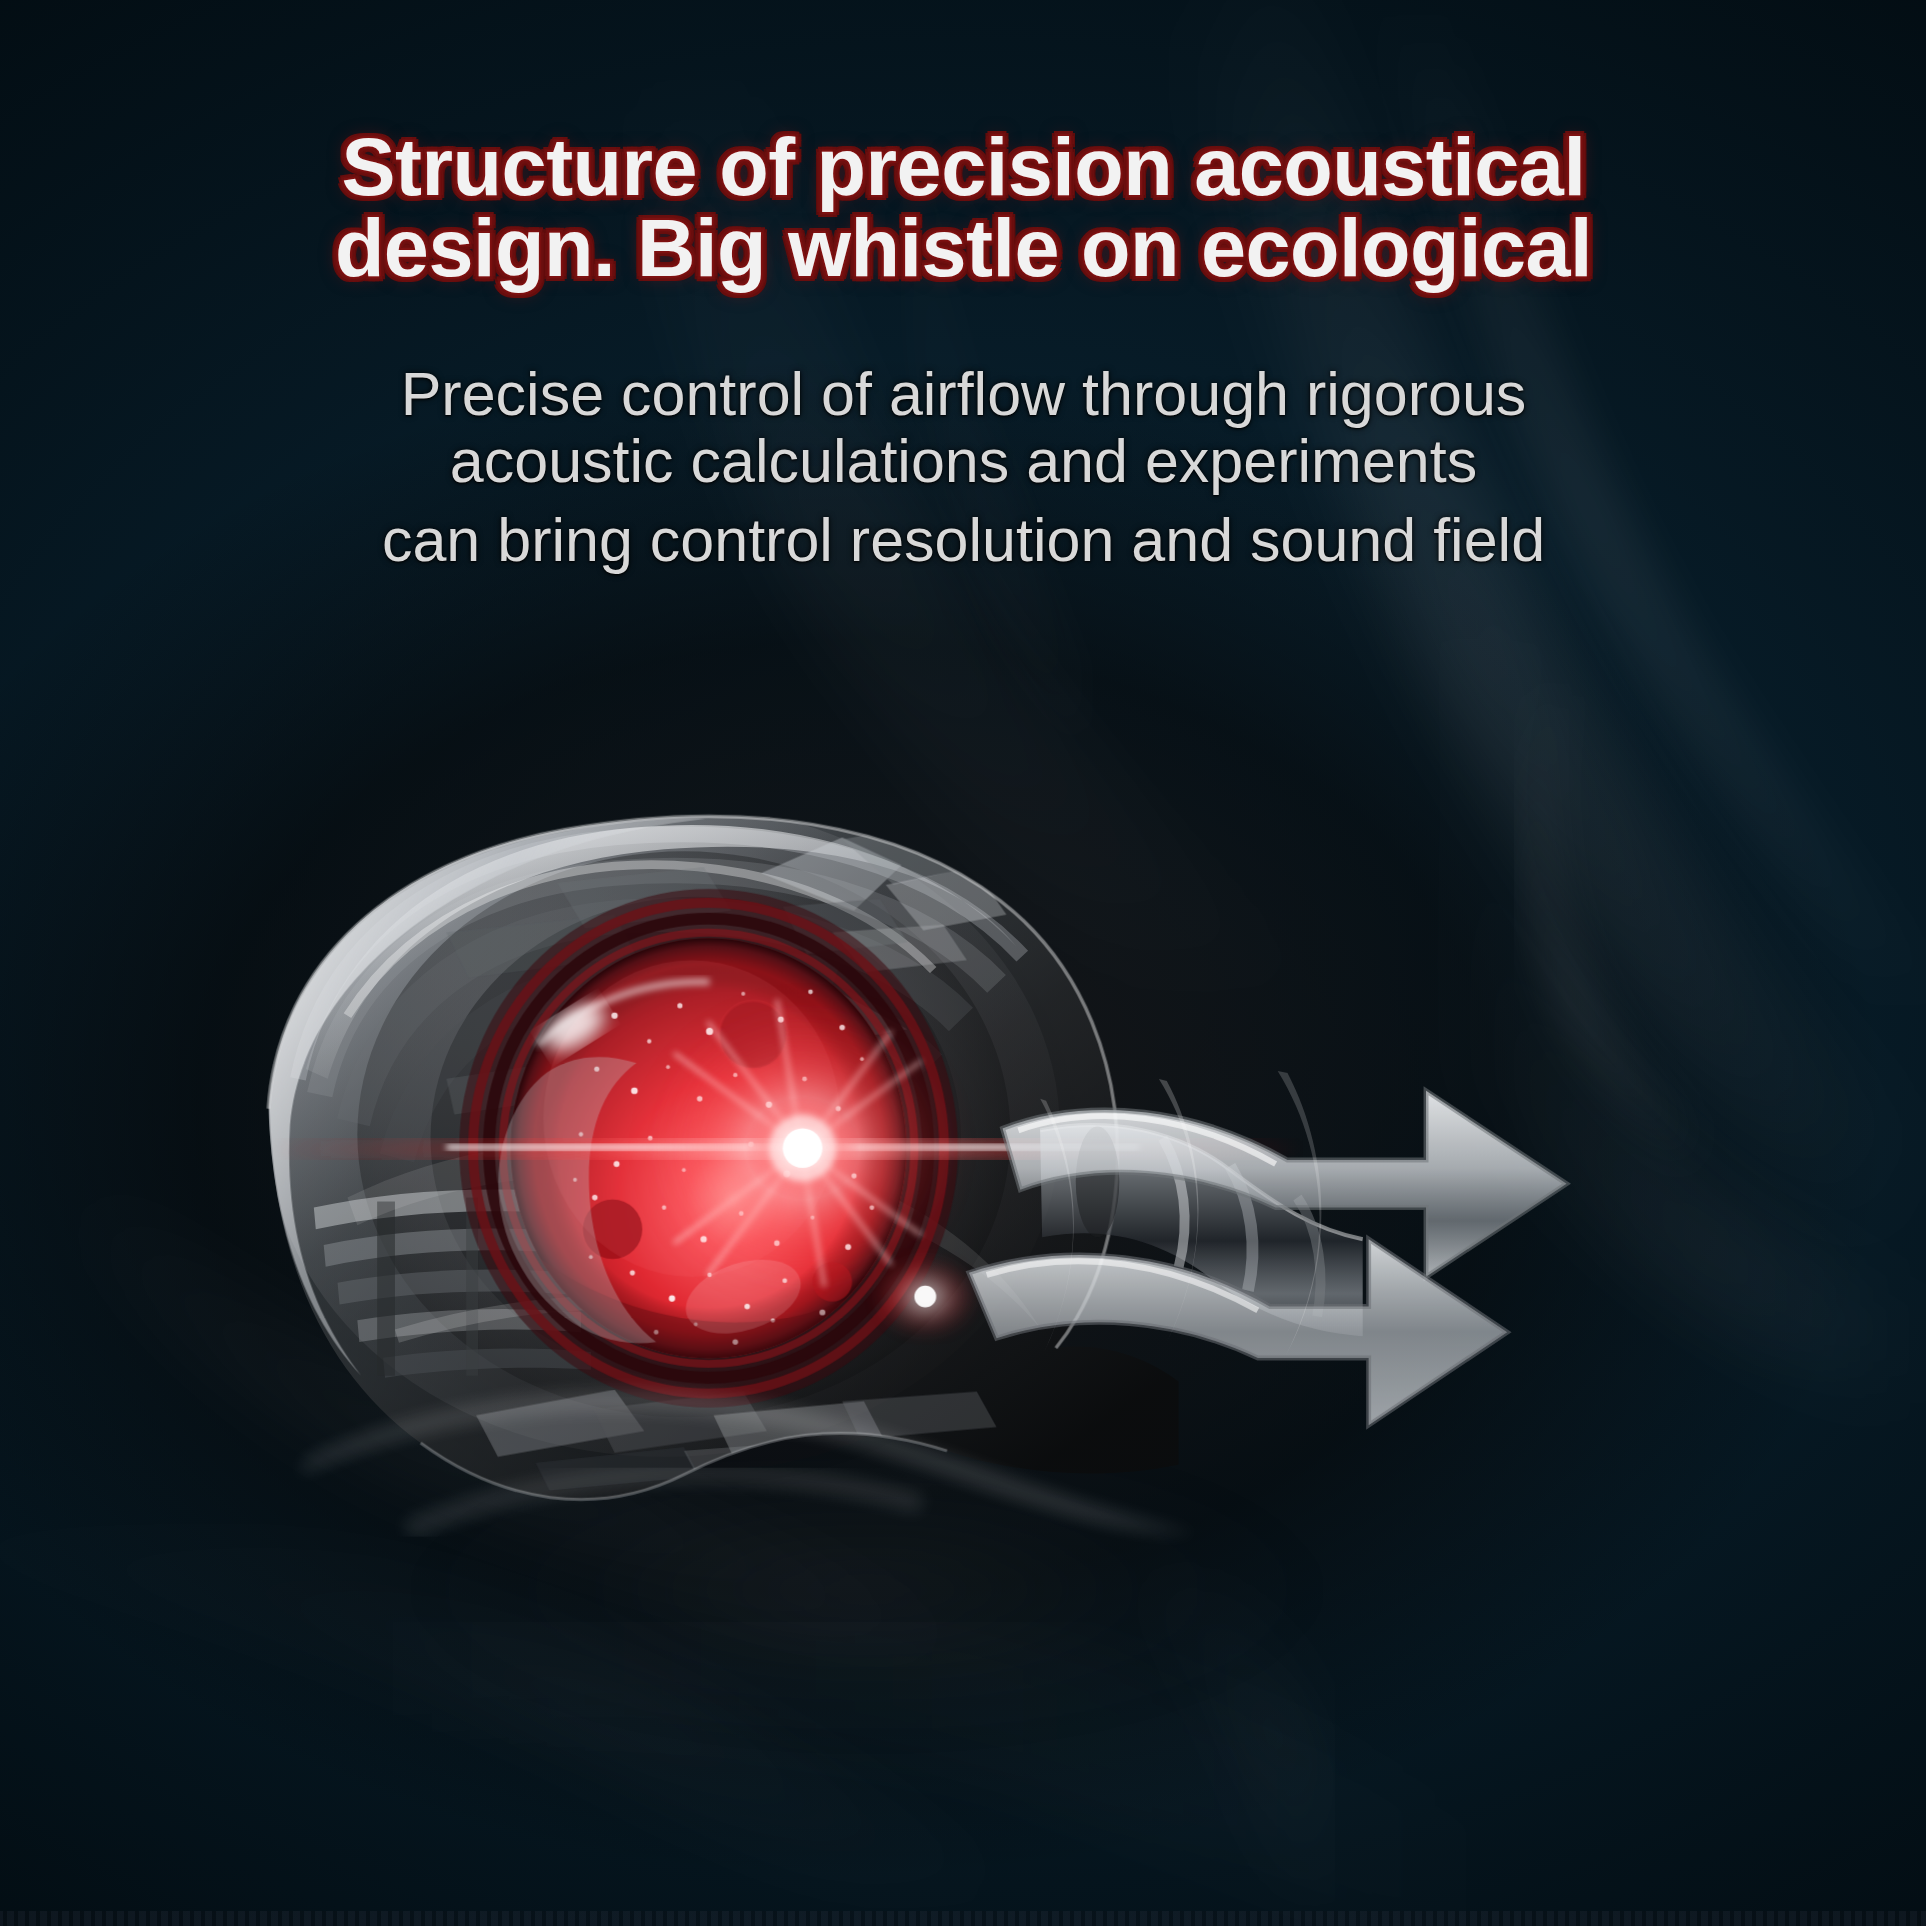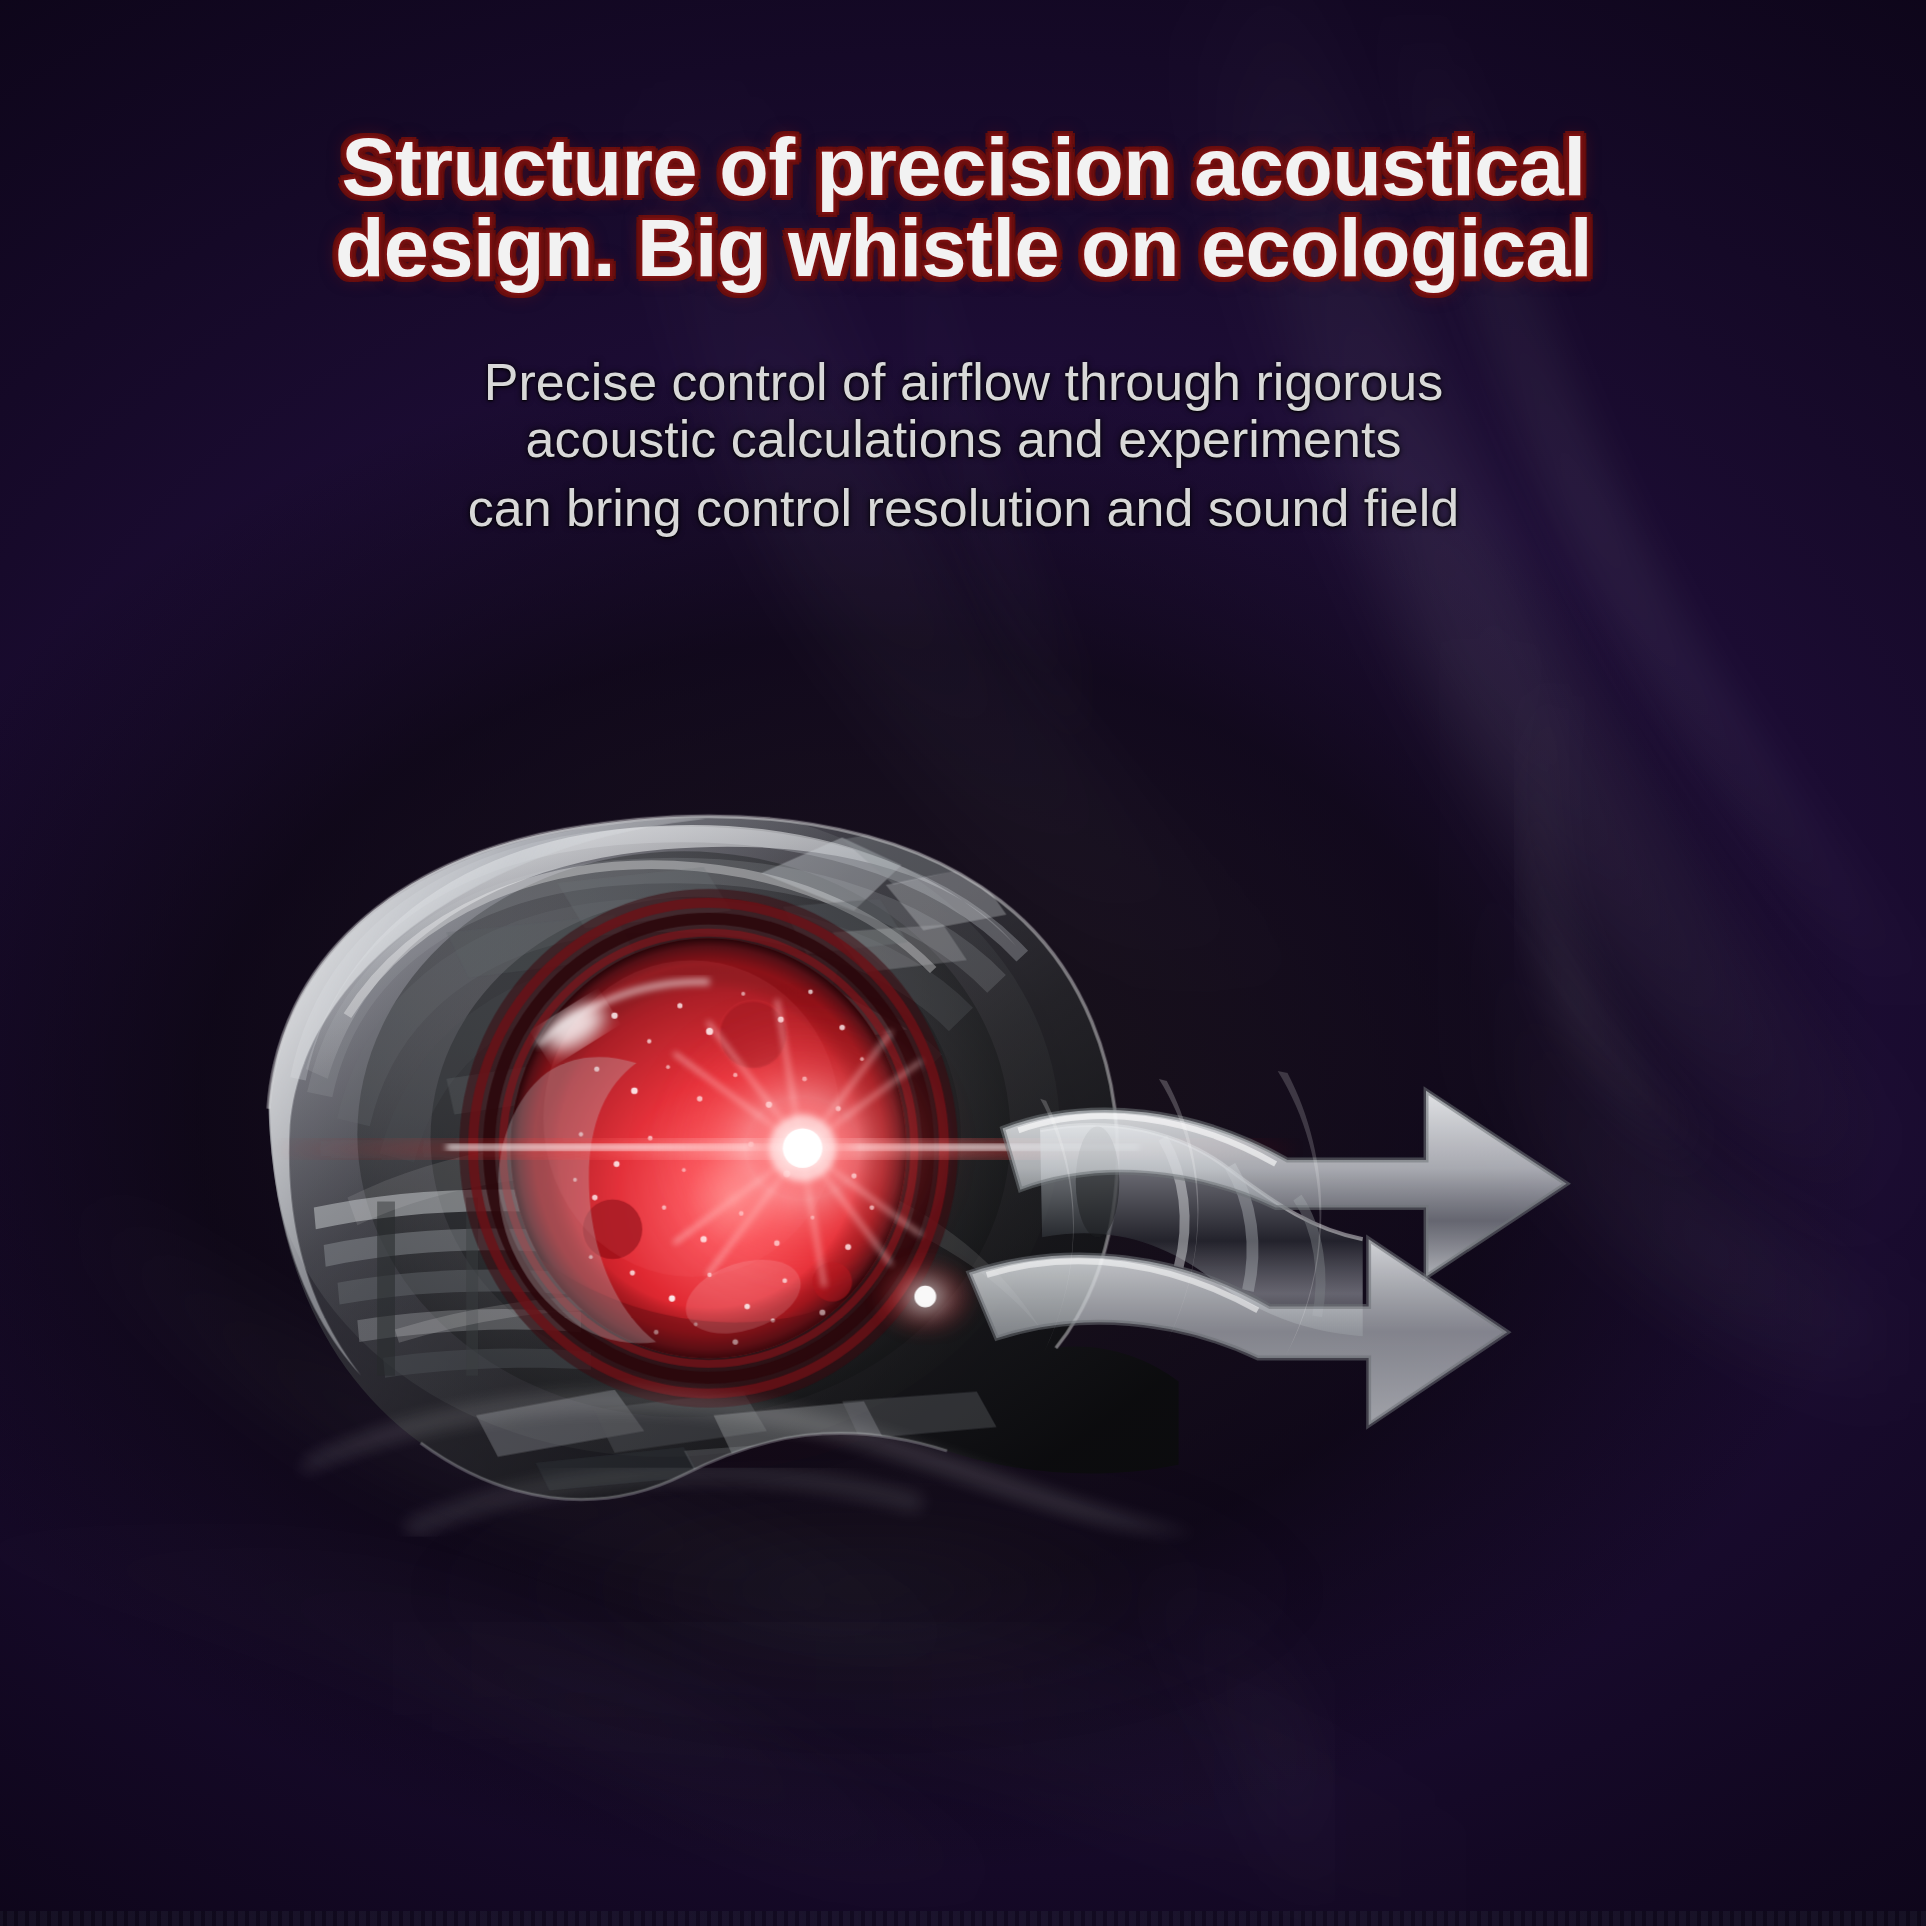--- a/index.html
+++ b/index.html
@@ -4,21 +4,21 @@
 <style>
   html, body {
     margin: 0;
     padding: 0;
     background: #000;
   }
   #stage {
     position: relative;
     width: 1927px;
     height: 1927px;
-    background: #4c1d95;
+    background: #0c4a6e;
     overflow: hidden;
     font-family: "Liberation Sans", sans-serif;
   }
 
   
   .smoke-layer {
     position: absolute;
     inset: 0;
     pointer-events: none;
   }
@@ -57,24 +57,24 @@
        0  5px 0 #6a0e0e,   0 -5px 0 #6a0e0e,
        4px  5px 0 #660d0d, -4px  5px 0 #660d0d,
        4px -5px 0 #660d0d, -4px -5px 0 #660d0d,
        6px  3px 0 #5e0c0c, -6px  3px 0 #5e0c0c,
        6px -3px 0 #5e0c0c, -6px -3px 0 #5e0c0c,
        0 0 18px rgba(150,20,20,0.55);
   }
   .headline .ln { display: block; }
 
   .subtitle {
-    margin: 4px auto;
+    margin: 11px auto;
     width: 1742px;
     padding-top: 61px;
-    font-size: 52px;
+    font-size: 61px;
     line-height: 1.10;
     font-weight: 400;
     color: #d8d8d8;
     text-shadow: 0 0 6px rgba(0,0,0,0.9), 0 1px 2px rgba(0,0,0,0.95);
   }
   .subtitle .ln { display: block; }
   .subtitle .gap { display:block; height: 12px; }
 
   
   #product {

